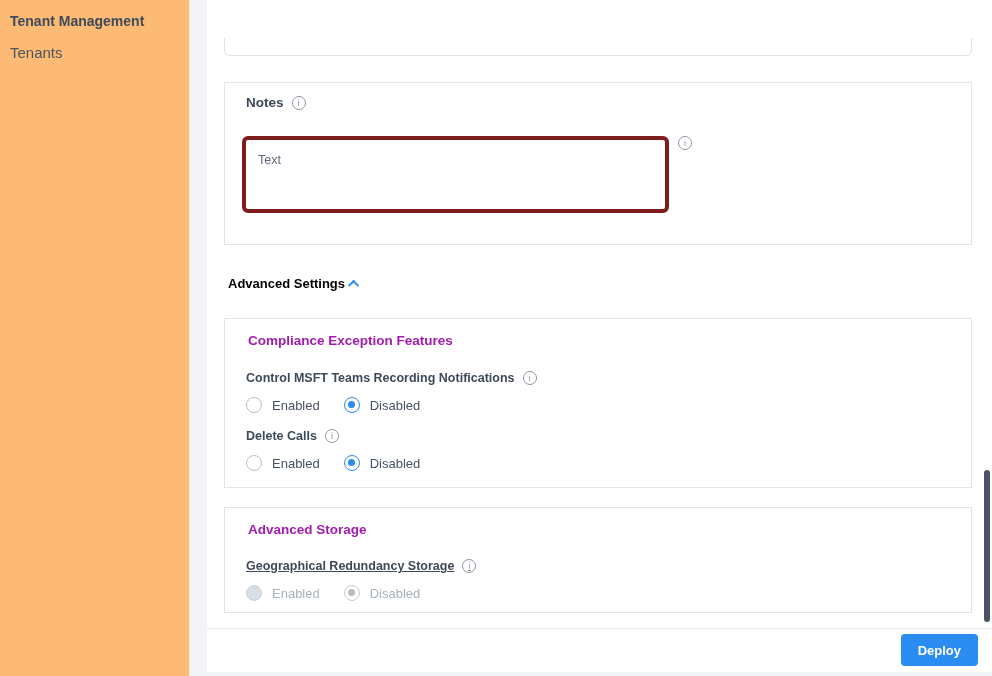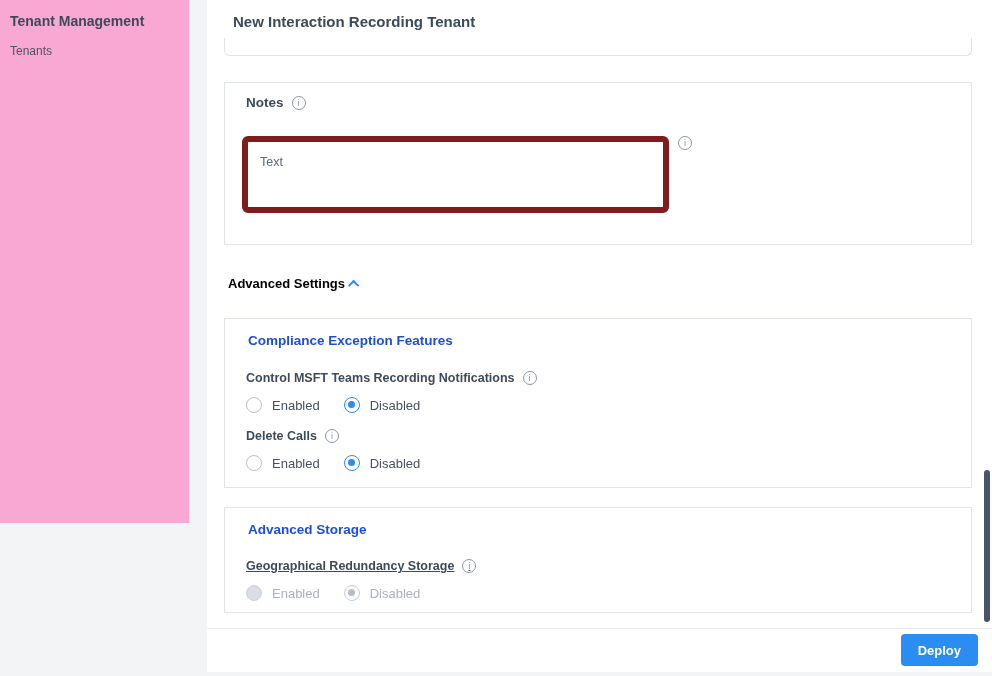--- a/index.html
+++ b/index.html
@@ -6,30 +6,30 @@
   html,body { width:992px; height:676px; }
   body {
     font-family:"Liberation Sans", sans-serif;
     background:#f3f4f6;
     position:relative;
     overflow:hidden;
     color:#3d4a59;
   }
   
   .sidebar {
-    position:absolute; left:0; top:0; width:190px; height:523px;
-    background:#f9a8d4; border-right:1px solid #e7e8ea;
+    position:absolute; left:0; top:0; width:190px; height:676px;
+    background:#fdba74; border-right:1px solid #e7e8ea;
   }
   .sidebar-title {
     position:absolute; left:10px; top:13px;
     font-size:14px; font-weight:700; color:#3d4a59;
   }
   .sidebar-item {
     position:absolute; left:10px; top:44px;
-    font-size:12px; color:#4c5561; cursor:pointer;
+    font-size:15px; color:#4c5561; cursor:pointer;
   }
   
   .main {
     position:absolute; left:207px; top:0; width:785px; height:672px;
     background:#ffffff;
   }
   .page-title {
     position:absolute; left:26px; top:13px;
     font-size:15px; font-weight:700; color:#3d4a59;
   }
@@ -38,33 +38,33 @@
     border:1px solid #dfe2e7; border-top:none;
     border-radius:0 0 6px 6px; background:#fff;
   }
   .card {
     position:absolute; left:17px; width:748px;
     background:#fff; border:1px solid #e1e4e8; border-radius:0;
   }
   .card.notes-card   { top:82px;  height:163px; }
   .card.compliance-card { top:318px; height:170px; }
   .card.storage-card { top:507px; height:106px; }
-  .card-title { position:absolute; left:23px; font-size:13.5px; font-weight:700; color:#1d4ed8; }
+  .card-title { position:absolute; left:23px; font-size:13.5px; font-weight:700; color:#a21caf; }
   .label-row { position:absolute; left:21px; display:flex; align-items:center; gap:8px; }
   .field-label { font-size:12.5px; font-weight:700; color:#3d4a59; }
   
   .info-icon {
     width:14px; height:14px; border:1px solid #8c96a4; border-radius:50%;
     color:#8c96a4; font-size:9px; line-height:12px; text-align:center;
     display:inline-block; font-style:normal; flex:0 0 auto;
   }
   
   .notes-textarea {
     position:absolute; left:17px; top:53px; width:427px; height:77px;
-    border:6px solid #7f1d1d; border-radius:6px; resize:none;
+    border:4px solid #7f1d1d; border-radius:6px; resize:none;
     font-family:"Liberation Sans", sans-serif; font-size:12.5px;
     color:#46525f; padding:13px 12px; outline:none; background:#fff;
   }
   .notes-textarea::placeholder { color:#5d6878; opacity:1; }
   .textarea-info { position:absolute; left:453px; top:53px; }
   
   .adv-link {
     position:absolute; left:21px; top:276px;
     font-size:13px; font-weight:700; color:#000000; cursor:pointer;
     display:flex; align-items:center; gap:6px;
@@ -109,21 +109,20 @@
 </head>
 <body>
 
 <div class="sidebar">
   <div class="sidebar-title">Tenant Management</div>
   <div class="sidebar-item">Tenants</div>
 </div>
 
 <div class="main">
 
-  <div class="page-title">New Interaction Recording Tenant</div>
 
   <div class="top-partial-field"></div>
 
   <div class="card notes-card">
     <div class="label-row" style="top:12px;">
       <span class="field-label" style="font-size:13.5px;">Notes</span>
       <span class="info-icon">i</span>
     </div>
     <textarea class="notes-textarea" placeholder="Text" style=""></textarea>
     <span class="info-icon textarea-info">i</span>

